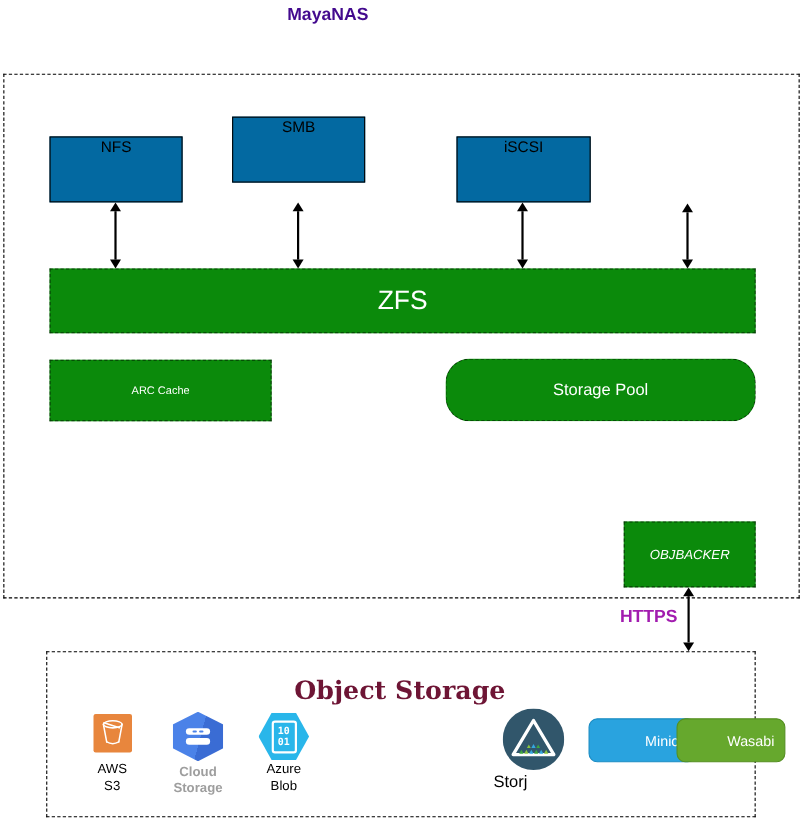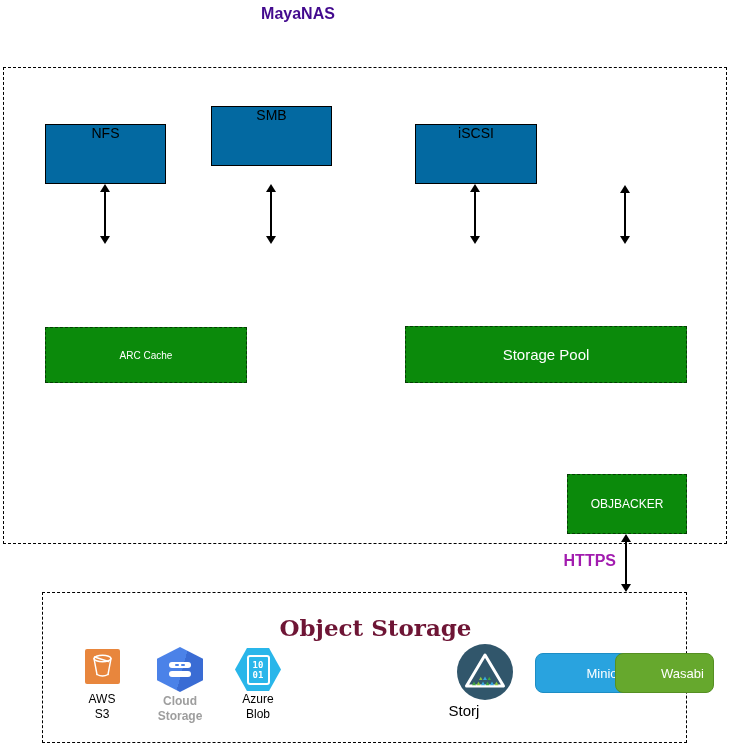--- a/index.html
+++ b/index.html
@@ -21,43 +21,43 @@
   .p-nfs{left:45px;top:124px;width:119px;}
   .p-smb{left:211px;top:106px;width:119px;}
   .p-iscsi{left:415px;top:124px;width:120px;}
   .p-nvmeof{left:565px;top:126px;width:119px;}
   
   .gbox{position:absolute;background:var(--green,#0b8a0b);
     border:1px dashed rgba(0,0,0,0.55);color:#fff;
     display:flex;align-items:center;justify-content:center;}
   .g-zfs{left:45px;top:244px;width:640px;height:57px;font-size:24px;}
   .g-arc{left:45px;top:327px;width:200px;height:54px;font-size:10px;}
-  .g-pool{left:405px;top:326px;width:280px;height:55px;font-size:15px;}
+  .g-pool{left:405px;top:326px;width:280px;height:55px;font-size:15px;border-radius:22px;}
   .g-vdev{left:405px;top:405px;width:280px;height:58px;font-size:12px;}
-  .g-obj{left:567px;top:474px;width:118px;height:58px;font-size:12px;}
+  .g-obj{left:567px;top:474px;width:118px;height:58px;font-size:12px;font-style:italic;}
   
   .varrow{position:absolute;width:2px;background:#000;}
   .varrow::before{content:"";position:absolute;top:-8px;left:50%;transform:translateX(-50%);
     width:0;height:0;border-left:5px solid transparent;border-right:5px solid transparent;
     border-bottom:8px solid #000;}
   .varrow::after{content:"";position:absolute;bottom:-8px;left:50%;transform:translateX(-50%);
     width:0;height:0;border-left:5px solid transparent;border-right:5px solid transparent;
     border-top:8px solid #000;}
   .a-nfs{left:104px;top:192px;height:44px;}
   .a-smb{left:270px;top:192px;height:44px;}
   .a-iscsi{left:474px;top:192px;height:44px;}
   .a-nvmeof{left:624px;top:193px;height:43px;}
   .a-https{left:625px;top:542px;height:42px;}
   
   .https-label{position:absolute;left:540px;top:552px;width:76px;text-align:right;
     font-weight:bold;font-size:16px;color:#a21caf;}
   
   .os-title{position:absolute;left:42px;top:614px;width:643px;text-align:center;
     font-family:"DejaVu Serif","Liberation Serif",serif;font-weight:bold;
-    font-size:23px;color:var(--os-maroon,#6e1535);margin-left:12px;}
+    font-size:23px;color:var(--os-maroon,#6e1535);}
   .prov-label{position:absolute;text-align:center;font-size:12px;line-height:15px;color:#000;}
   .l-aws{left:72px;top:692px;width:60px;}
   .l-gcs{left:145px;top:694px;width:70px;font-weight:bold;color:#9e9e9e;}
   .l-azure{left:228px;top:692px;width:60px;}
   .l-storj{left:434px;top:703px;width:60px;font-size:15px;}
   
   .aws-icon{position:absolute;left:85px;top:649px;width:35px;height:35px;
     background:var(--aws-orange,#e8863d);border-radius:2px;}
   
   .gcs-icon{position:absolute;left:157px;top:647px;width:46px;height:45px;
@@ -103,20 +103,23 @@
   </div>
   <div class="proto p-iscsi">
     <span>iSCSI</span>
   </div>
 
   <div class="varrow a-nfs"></div>
   <div class="varrow a-smb"></div>
   <div class="varrow a-iscsi"></div>
   <div class="varrow a-nvmeof"></div>
 
+  <div class="gbox g-zfs">
+    <span>ZFS</span>
+  </div>
   <div class="gbox g-arc">
     <span>ARC Cache</span>
   </div>
   <div class="gbox g-pool">
     <span>Storage Pool</span>
   </div>
   <div class="gbox g-obj">
     <span>OBJBACKER</span>
   </div>
 

